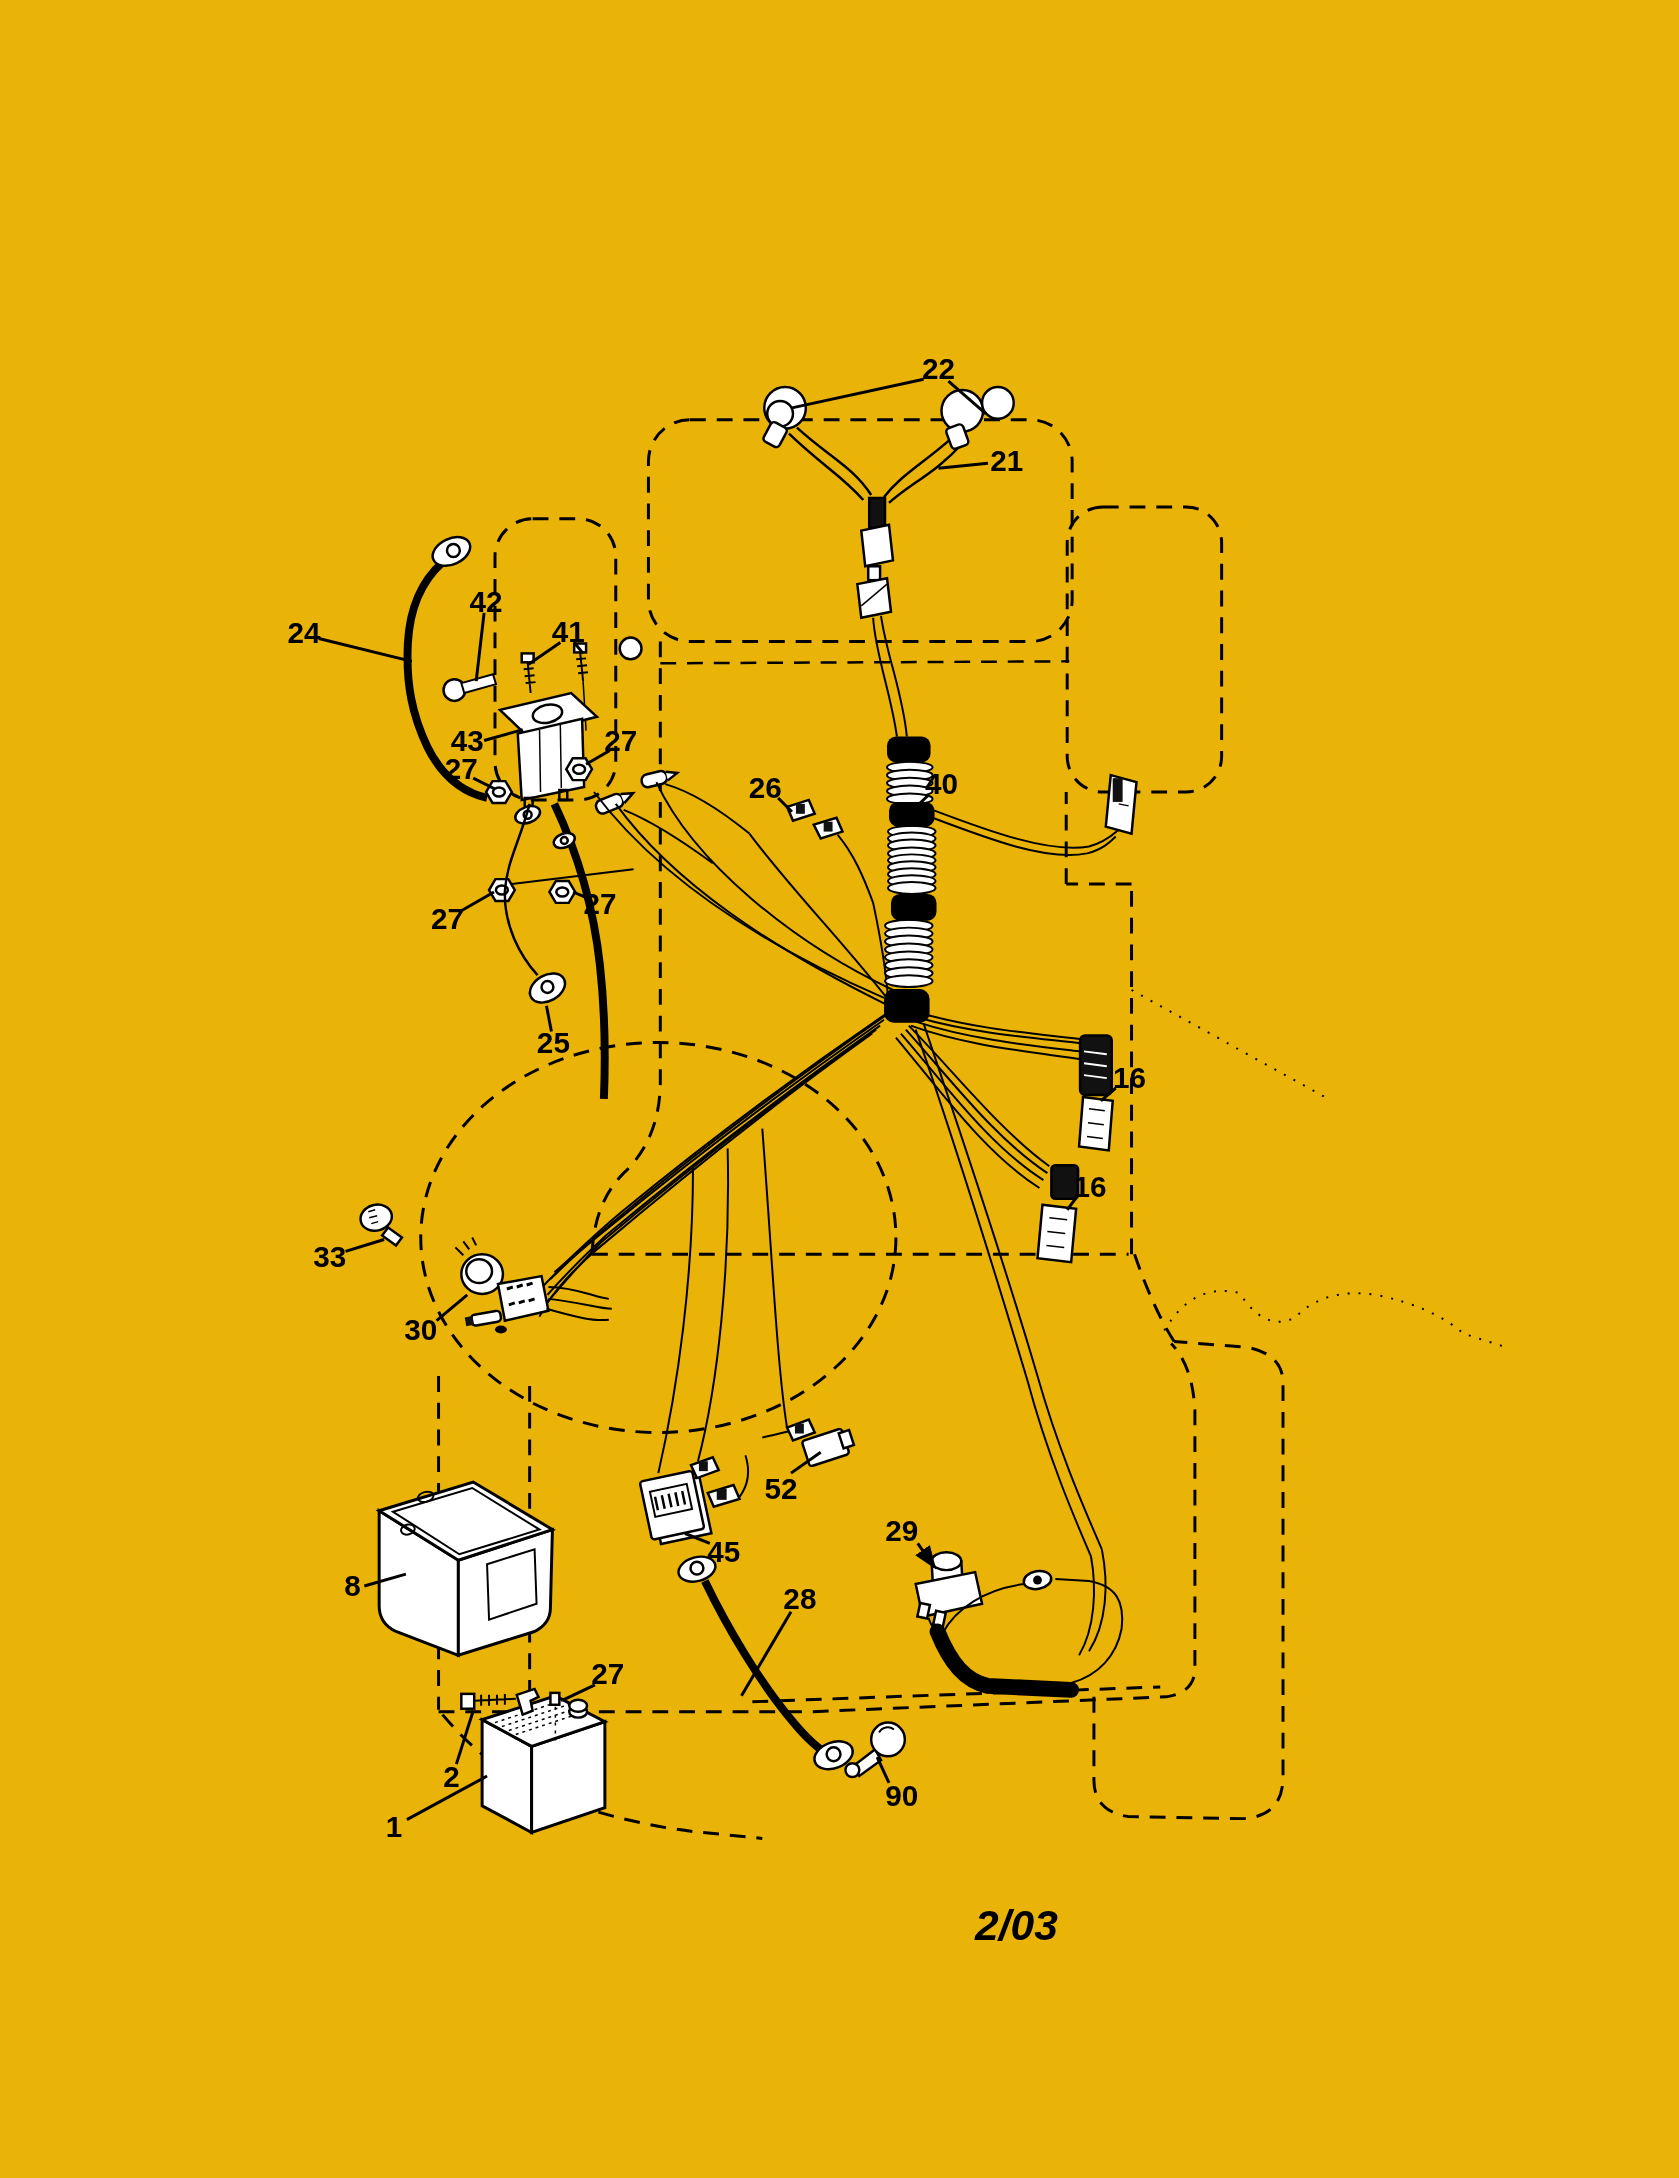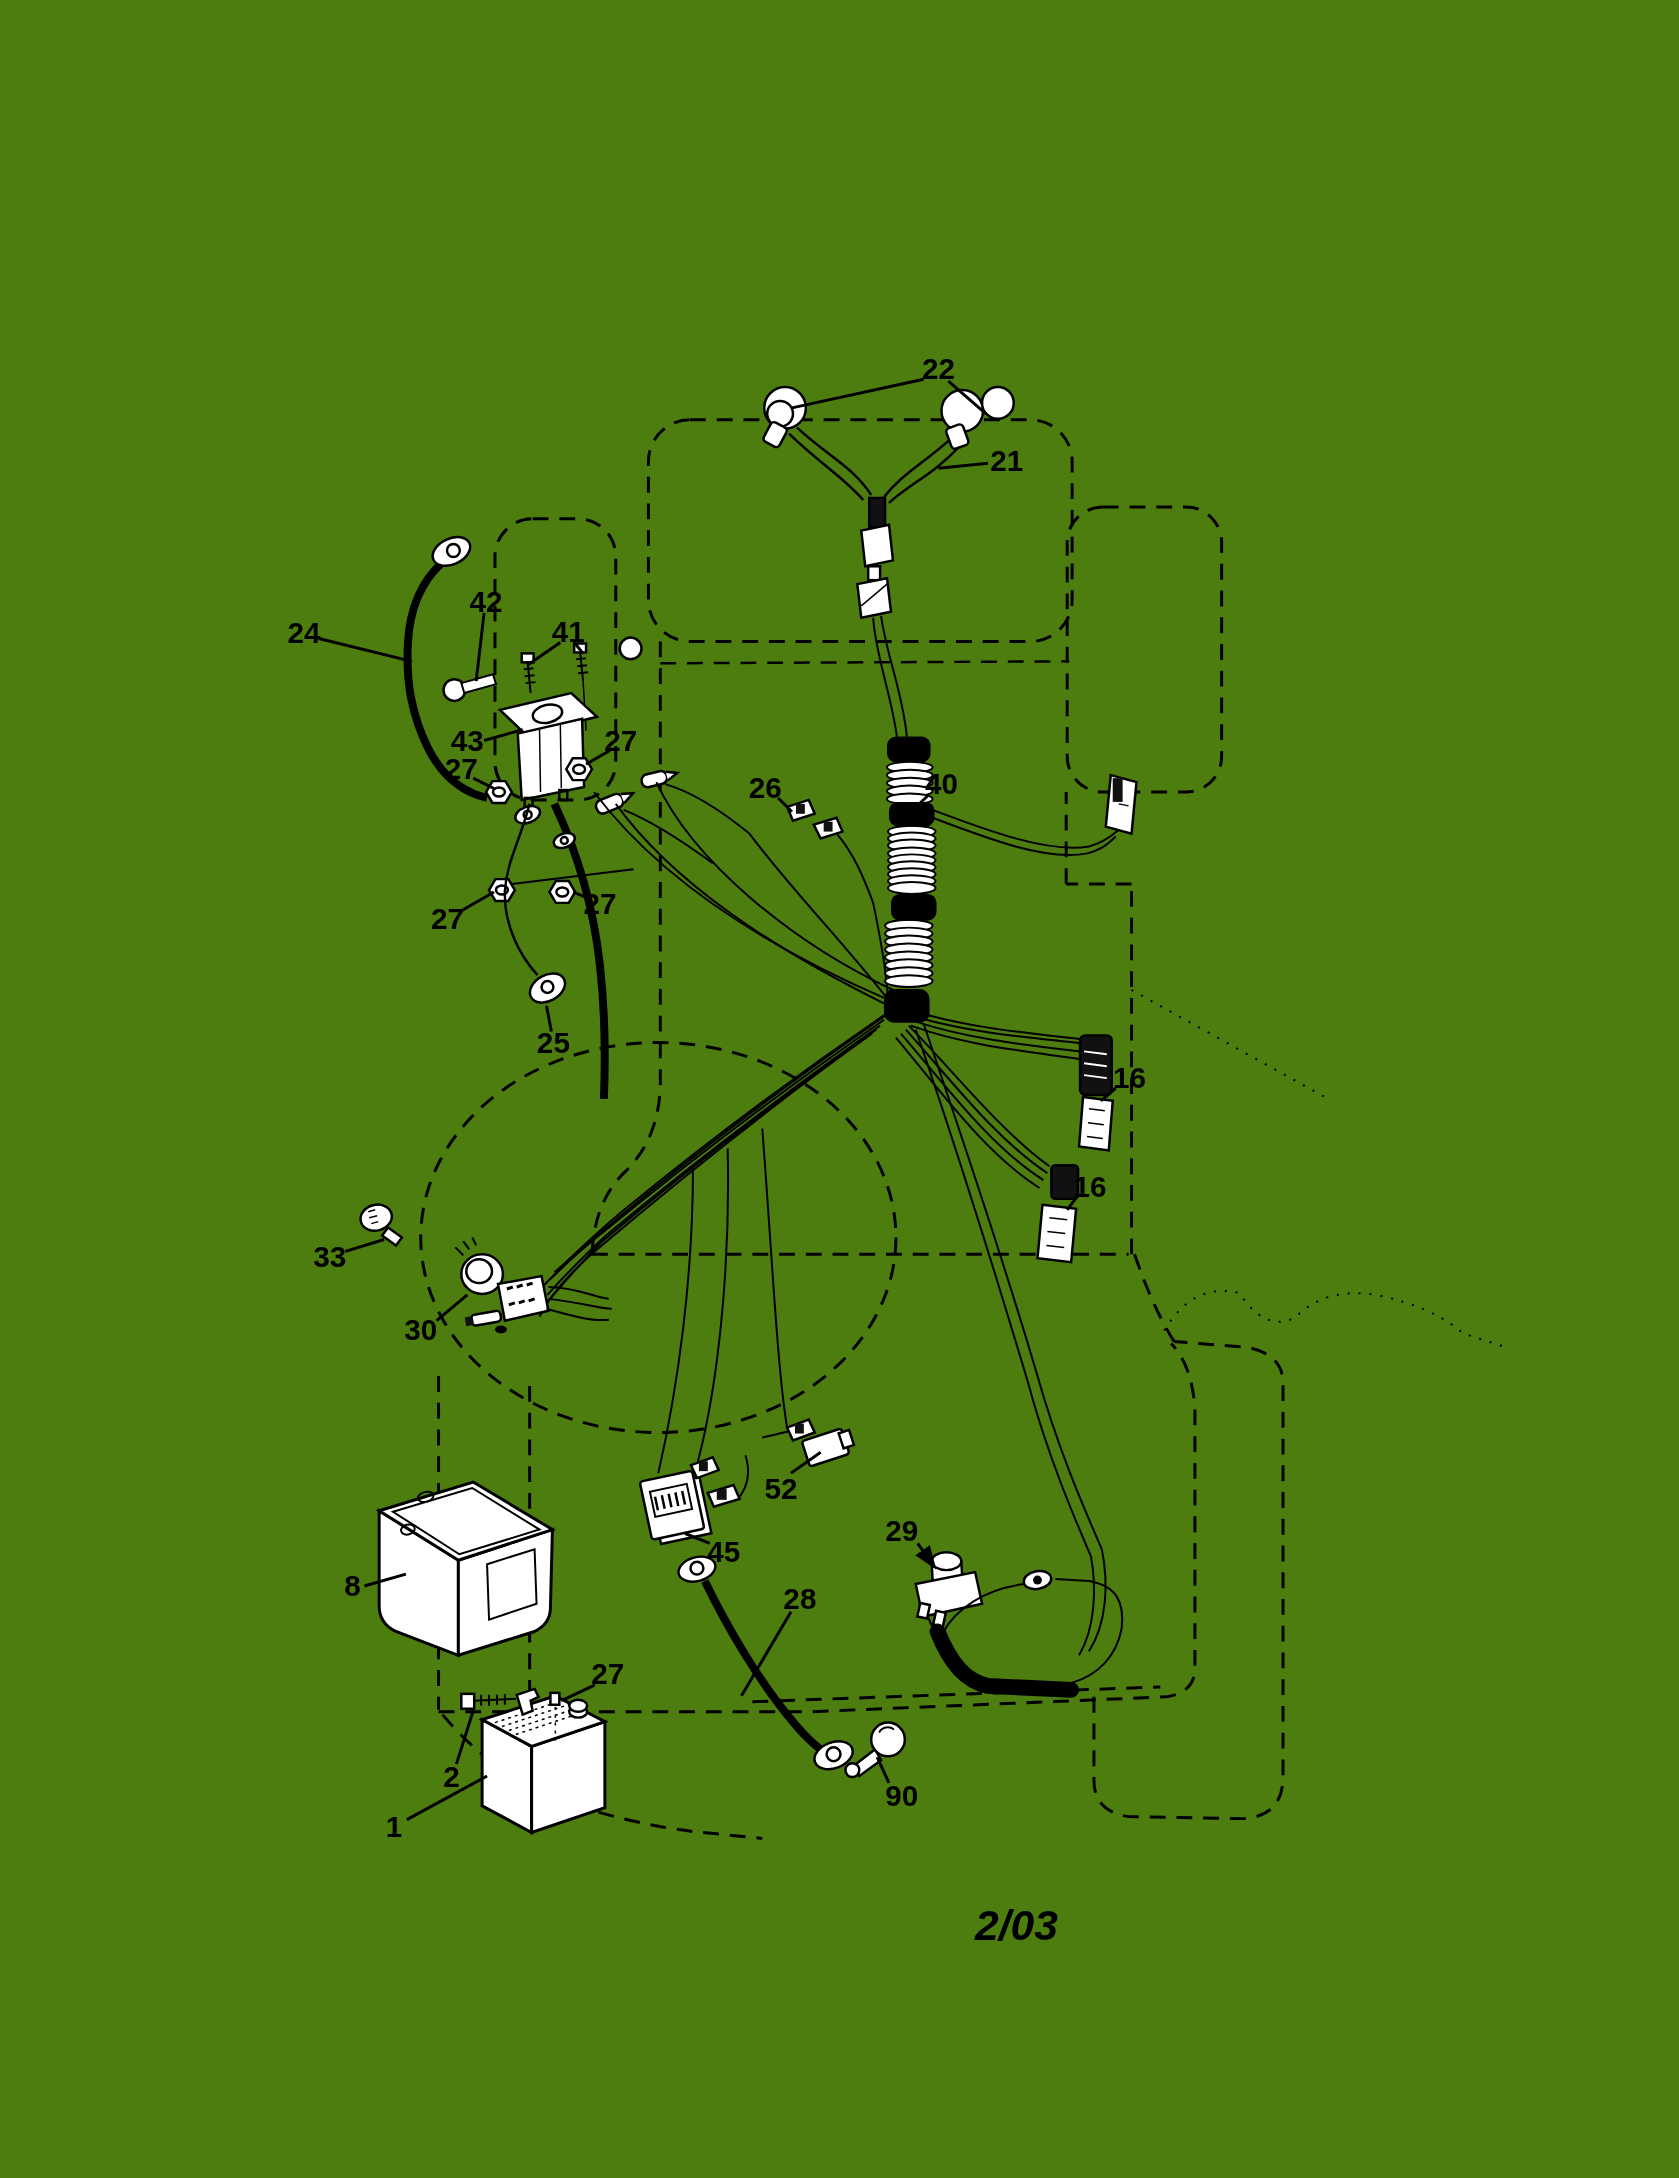--- a/index.html
+++ b/index.html
@@ -1,16 +1,16 @@
 <!DOCTYPE html>
 <html><head>
 <meta charset="utf-8">
 <style>
   html,body{margin:0;padding:0;background:#fff;}
-  #page{width:1679px;height:2178px;position:relative;background:#4d7c0f;font-family:"Liberation Sans",sans-serif;}
+  #page{width:1679px;height:2178px;position:relative;background:#eab308;font-family:"Liberation Sans",sans-serif;}
   svg{position:absolute;top:0;left:0;}
   .callout{font:bold 30px "Liberation Sans",sans-serif;fill:#000;}
   .date{font:italic bold 43px "Liberation Sans",sans-serif;fill:#000;}
 </style>
 </head>
 <body>
 
 <div id="page">
 <svg width="1679" height="2178" viewBox="0 0 1696 2200">
   <defs>

